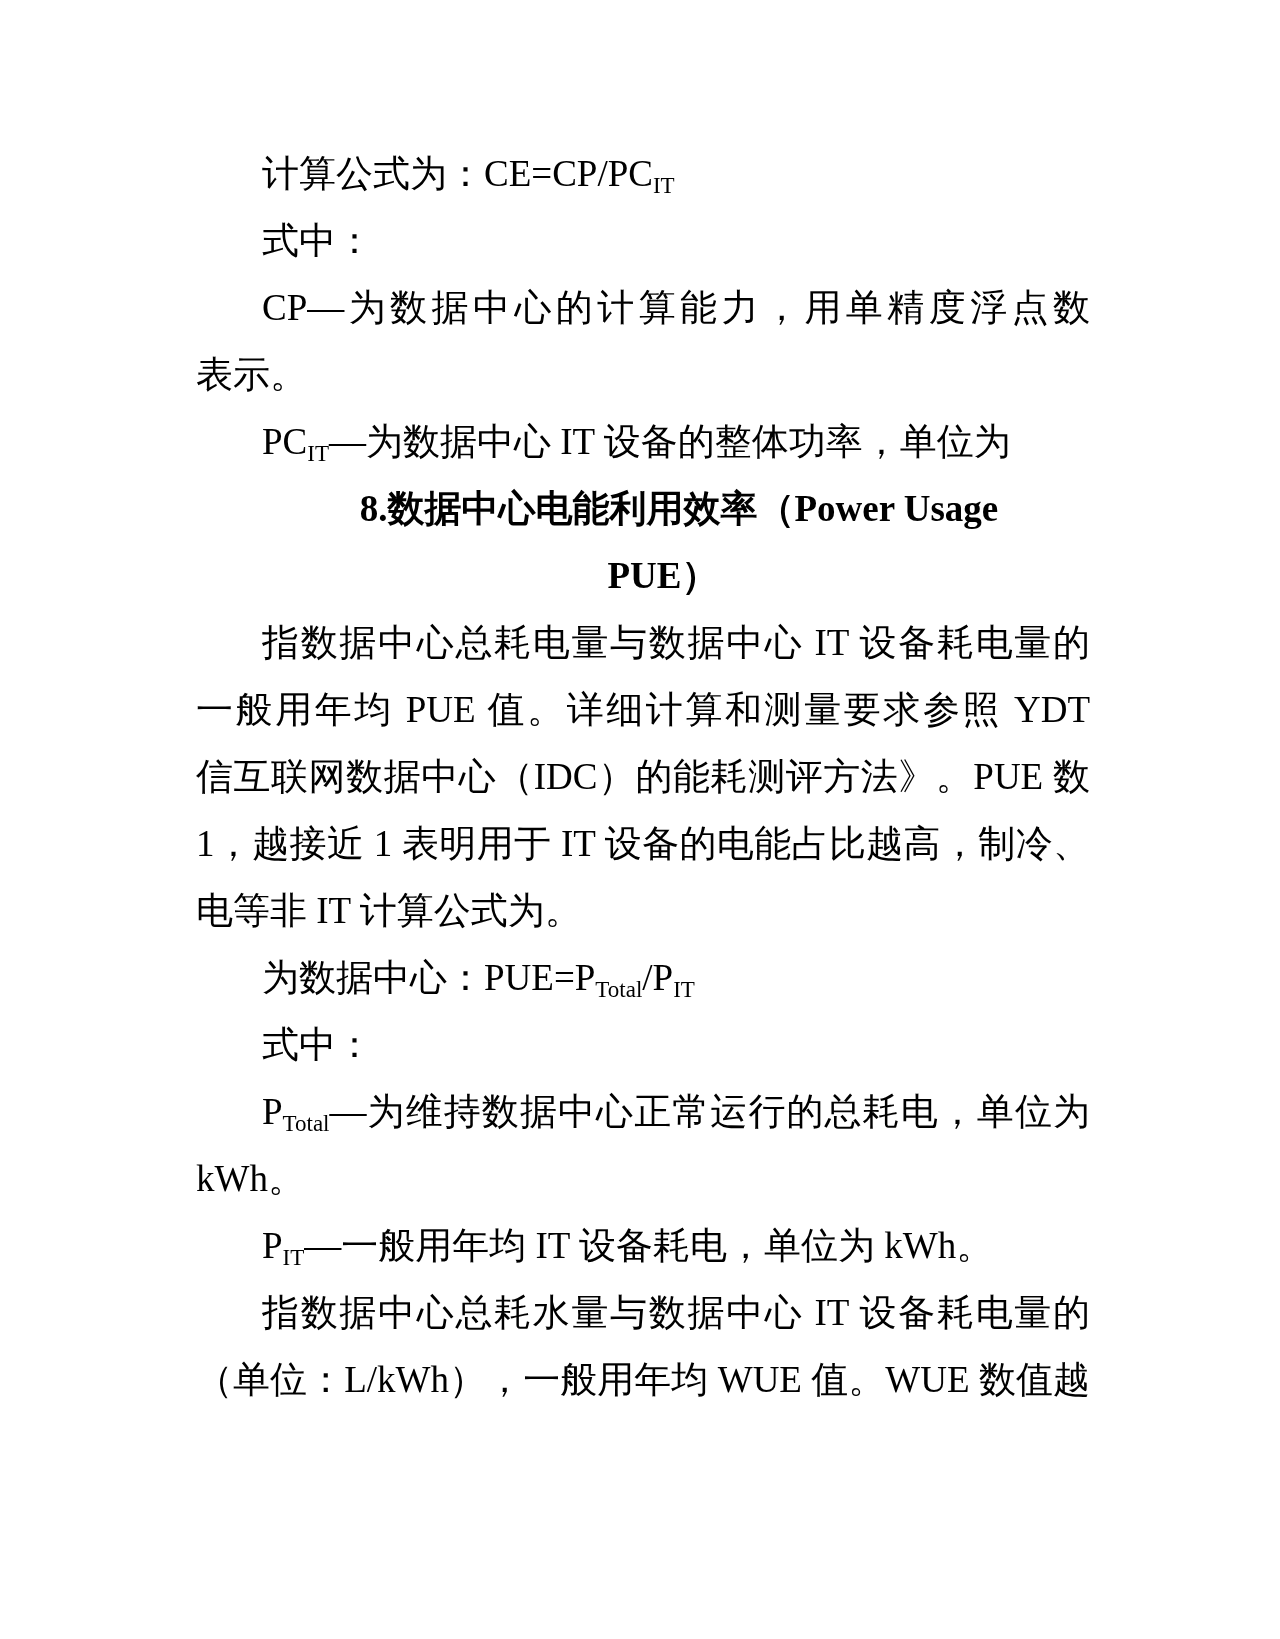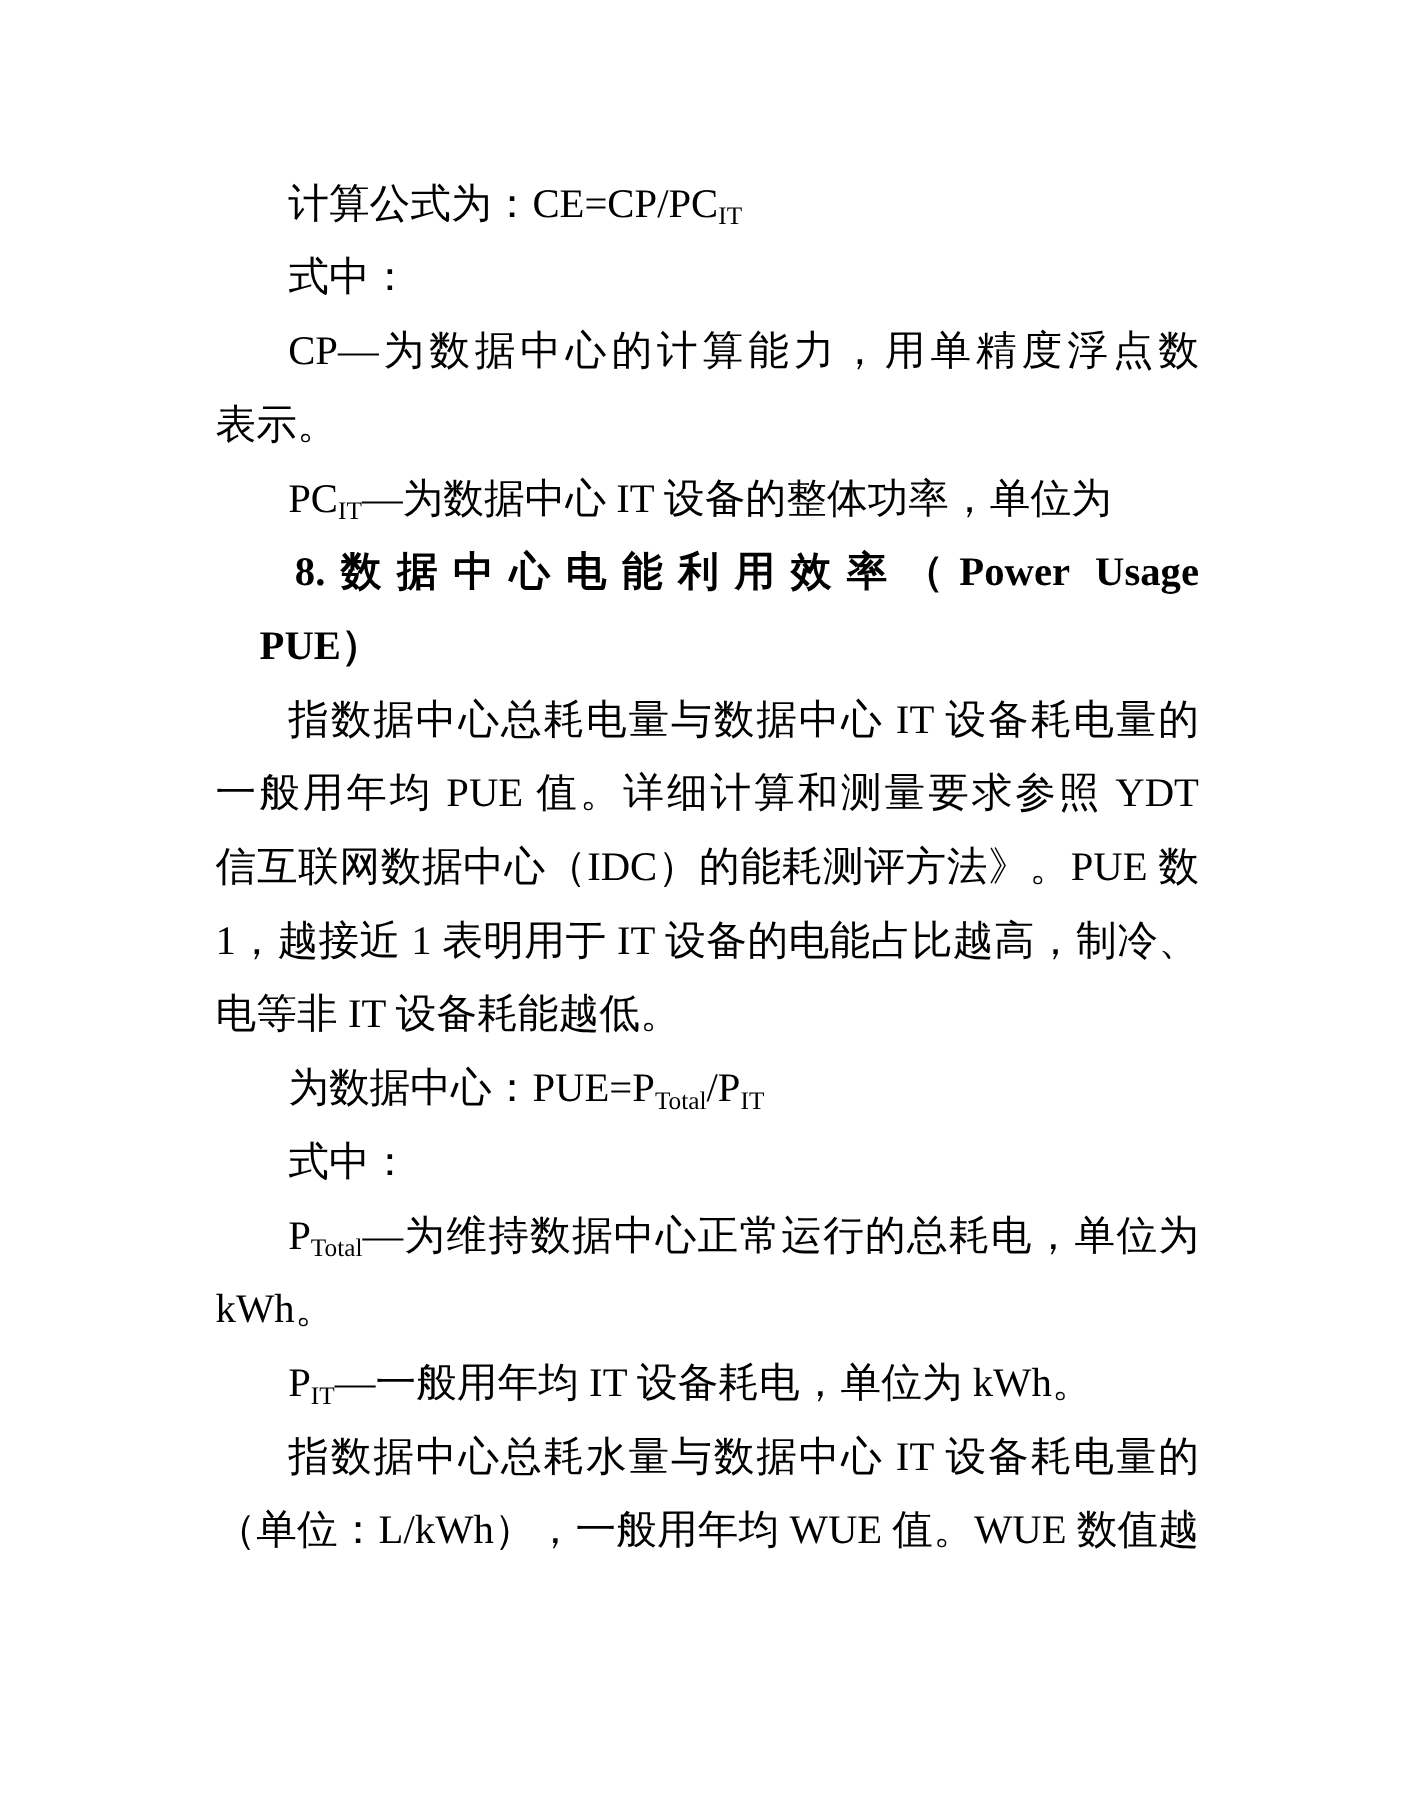--- a/index.html
+++ b/index.html
@@ -11,40 +11,40 @@
     position: relative;
     width: 1280px;
     height: 1639px;
     background: #ffffff;
     color: #000000;
     font-family: "Liberation Serif", "DejaVu Serif", serif;
     overflow: hidden;
   }
   .content {
     position: absolute;
-    top: 152px;
+    top: 140px;
     left: 196px;
     width: 894px;
     font-family: Liberation Serif, serif;
   }
   .line {
     height: 67px;
     line-height: 67px;
     font-size: 37px;
     overflow: hidden;
     white-space: pre-wrap;
   }
   .indent-body   { padding-left: 66px; }
   .indent-heading{ padding-left: 72px; }
   .indent-cont   { padding-left: 40px; }
   .j {
     text-align: justify;
     text-align-last: justify;
   }
-  .b { font-weight: bold; }
+  .b { font-weight: bold; text-align: center; }
   .sub {
     font-size: 23px;
     position: relative;
     top: 7px;
   }
 </style>
 </head>
 <body>
 
 <div class="page" style="background: rgb(255, 255, 255); color: rgb(0, 0, 0);">
@@ -53,21 +53,21 @@
       <div class="line indent-body"><span>式中：</span></div>
       <div class="line indent-body j"><span>CP—为数据中心的计算能力，用单精度浮点数（FP32）</span></div>
       <div class="line"><span>表示。</span></div>
       <div class="line indent-body"><span>PC</span><span class="sub">IT</span><span>—为数据中心 IT 设备的整体功率，单位为 W。</span></div>
       <div class="line indent-heading j b"><span>8.数据中心电能利用效率（Power Usage Effectiveness，</span></div>
       <div class="line indent-cont b"><span>PUE）</span></div>
       <div class="line indent-body j"><span>指数据中心总耗电量与数据中心 IT 设备耗电量的比值，</span></div>
       <div class="line j"><span>一般用年均 PUE 值。详细计算和测量要求参照 YDT 2543《电</span></div>
       <div class="line j"><span>信互联网数据中心（IDC）的能耗测评方法》。PUE 数值大于</span></div>
       <div class="line j"><span>1，越接近 1 表明用于 IT 设备的电能占比越高，制冷、供配</span></div>
-      <div class="line"><span>电等非 IT 设备耗能越低。</span></div>
+      <div class="line"><span>电等非 IT 计算公式为。</span></div>
       <div class="line indent-body"><span>为数据中心：PUE=P</span><span class="sub">Total</span><span>/P</span><span class="sub">IT</span></div>
       <div class="line indent-body"><span>式中：</span></div>
       <div class="line indent-body j"><span>P</span><span class="sub">Total</span><span>—为维持数据中心正常运行的总耗电，单位为</span></div>
       <div class="line"><span>kWh。</span></div>
       <div class="line indent-body"><span>P</span><span class="sub">IT</span><span>—一般用年均 IT 设备耗电，单位为 kWh。</span></div>
       <div class="line indent-body j"><span>指数据中心总耗水量与数据中心 IT 设备耗电量的比值</span></div>
       <div class="line j"><span>（单位：L/kWh），一般用年均 WUE 值。WUE 数值越小，</span></div>
     </div>
 </div>
 

